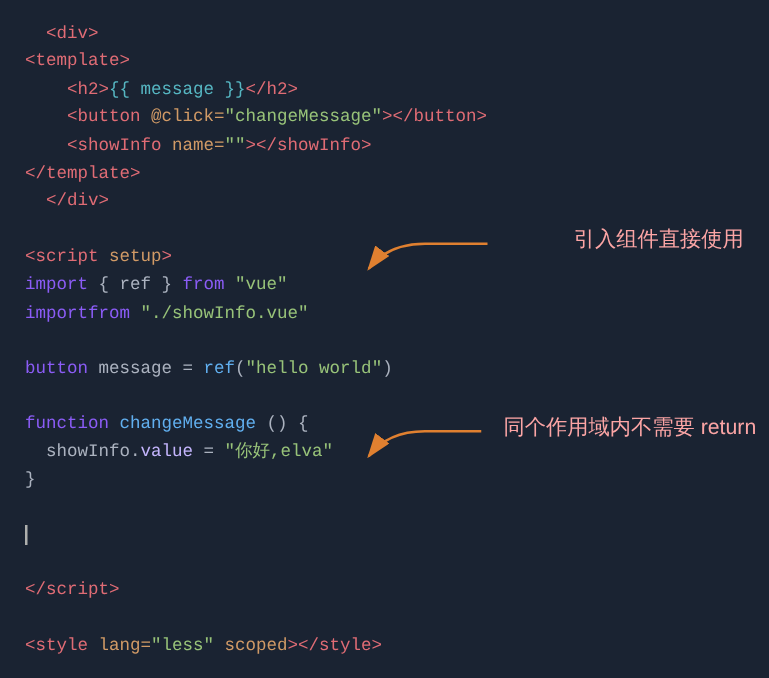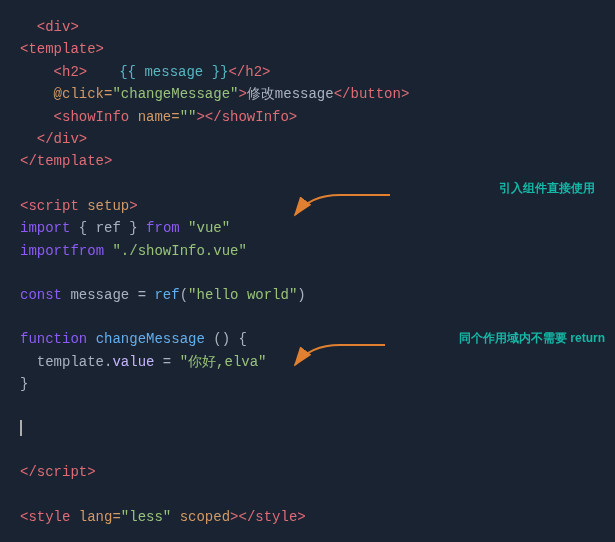--- a/index.html
+++ b/index.html
@@ -38,21 +38,21 @@
 
     
     .tag { color: #e06c75; }
     .attr { color: #d19a66; }
     .string { color: #98c379; }
     .keyword { color: #8b5cf6; }
     .func { color: #61afef; }
     .plain { color: #abb2bf; }
     .cyan { color: #c4b5fd; }
     .bracket { color: #abb2bf; }
-    .mustache { color: #56b6c2; margin-left: 32px; }
+    .mustache { color: #56b6c2; }
 
     
     .cursor-line {
       display: flex;
       align-items: center;
       min-height: 22px;
     }
 
     .cursor {
       display: inline-block;
@@ -69,24 +69,24 @@
     }
 
     
     .annotation {
       position: absolute;
       pointer-events: none;
     }
 
     .annotation-label {
       background: transparent;
-      color: #14b8a6;
+      color: #fca5a5;
       font-family: 'Microsoft YaHei', SimHei, sans-serif;
-      font-size: 12px;
-      font-weight: bold;
+      font-size: 17px;
+      font-weight: normal;
       white-space: nowrap;
     }
 
     svg.arrow-svg {
       position: absolute;
       overflow: visible;
     }
 
   </style>
 </head>
@@ -100,63 +100,63 @@
 
   <div class="line">
     <span class="tag">&lt;template&gt;</span>
   </div>
 
   <div class="line">
     <span class="plain">    </span><span class="tag">&lt;h2&gt;</span><span class="mustache">{{ message }}</span><span class="tag">&lt;/h2&gt;</span>
   </div>
 
   <div class="line">
-    <span class="plain">    </span><span class="attr">@click=</span><span class="string">"changeMessage"</span><span class="tag">&gt;</span><span class="plain">修改message</span><span class="tag">&lt;/button&gt;</span>
+    <span class="plain">    </span><span class="tag">&lt;button </span><span class="attr">@click=</span><span class="string">"changeMessage"</span><span class="tag">&gt;</span><span class="tag">&lt;/button&gt;</span>
   </div>
 
   <div class="line">
     <span class="plain">    </span><span class="tag">&lt;showInfo </span><span class="attr">name=</span><span class="string">""</span><span class="tag">&gt;&lt;/showInfo&gt;</span>
   </div>
 
   <div class="line">
+    <span class="tag">&lt;/template&gt;</span>
+  </div>
+
+  <div class="line">
     <span class="plain">  </span><span class="tag">&lt;/div&gt;</span>
   </div>
 
-  <div class="line">
-    <span class="tag">&lt;/template&gt;</span>
-  </div>
-
   <div class="empty-line"></div>
 
   <div class="line">
     <span class="tag">&lt;script </span><span class="attr">setup</span><span class="tag">&gt;</span>
   </div>
 
   <div class="line">
     <span class="keyword">import</span><span class="plain"> { </span><span class="plain">ref</span><span class="plain"> } </span><span class="keyword">from</span><span class="plain"> </span><span class="string">"vue"</span>
   </div>
 
   <div class="line">
     <span class="keyword">import</span><span class="keyword">from</span><span class="plain"> </span><span class="string">"./showInfo.vue"</span>
   </div>
 
   <div class="empty-line"></div>
 
   <div class="line">
-    <span class="keyword">const</span><span class="plain"> message </span><span class="plain">=</span><span class="plain"> </span><span class="func">ref</span><span class="bracket">(</span><span class="string">"hello world"</span><span class="bracket">)</span>
+    <span class="keyword">button</span><span class="plain"> message </span><span class="plain">=</span><span class="plain"> </span><span class="func">ref</span><span class="bracket">(</span><span class="string">"hello world"</span><span class="bracket">)</span>
   </div>
 
   <div class="empty-line"></div>
 
   <div class="line">
     <span class="keyword">function</span><span class="plain"> </span><span class="func">changeMessage</span><span class="plain"> () {</span>
   </div>
 
   <div class="line">
-    <span class="plain">  </span><span class="plain">template.</span><span class="cyan">value</span><span class="plain"> = </span><span class="string">"你好,elva"</span>
+    <span class="plain">  </span><span class="plain">showInfo.</span><span class="cyan">value</span><span class="plain"> = </span><span class="string">"你好,elva"</span>
   </div>
 
   <div class="line">
     <span class="plain">}</span>
   </div>
 
   <div class="empty-line"></div>
 
   <div class="cursor-line">
     <span class="cursor"></span>

